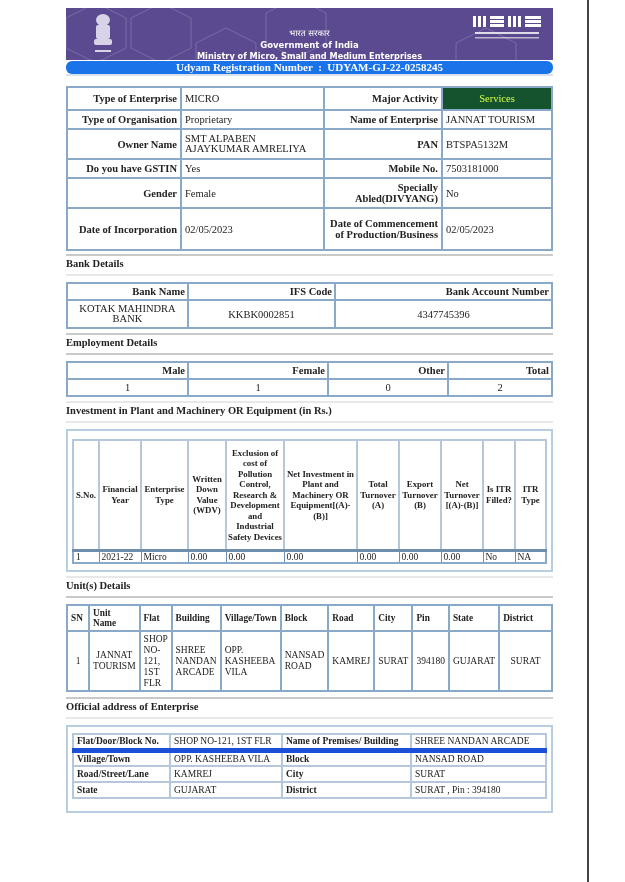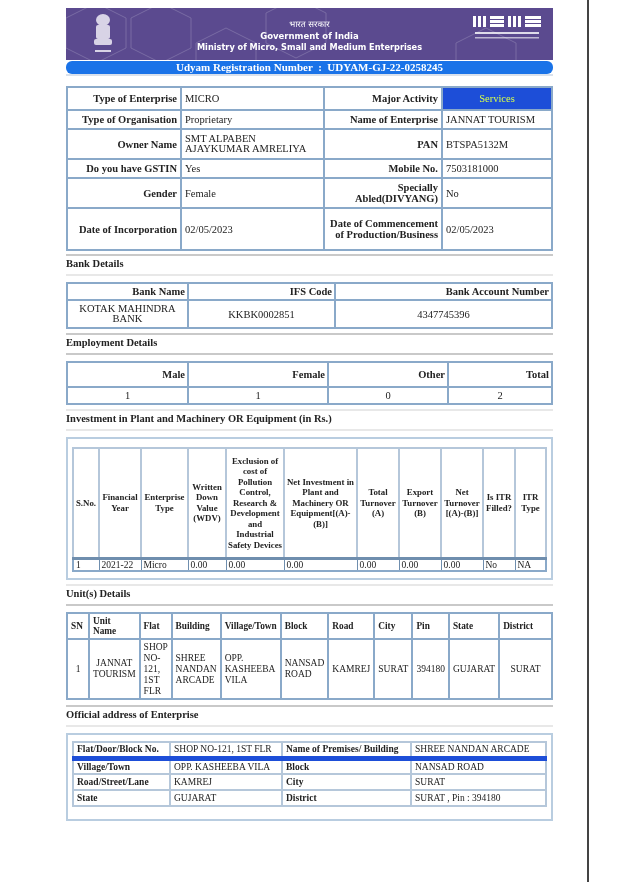--- a/index.html
+++ b/index.html
@@ -4,32 +4,32 @@
 <style>
   html, body { margin:0; padding:0; background:#fff; }
   body { width:625px; height:882px; position:relative; overflow:hidden;
          font-family:"Liberation Serif", "DejaVu Serif", serif; color:#222; font-size:10.5px; }
   .vline { position:absolute; left:587px; top:0; width:2px; height:882px; background:#444; }
   .page { position:absolute; left:66px; top:8px; width:487px; }
   .header { position:relative; height:52px; background:#5b4a8f; color:#fff; text-align:center; overflow:hidden; }
   .header .hex { position:absolute; inset:0; opacity:.18; }
   .emblem { position:absolute; left:20px; top:4px; width:34px; height:44px; }
   .msme { position:absolute; right:8px; top:6px; width:74px; height:34px; }
-  .htext { position:relative; padding-top:11px; font-family:"DejaVu Sans", sans-serif; line-height:11.5px; }
+  .htext { position:relative; padding-top:20px; font-family:"DejaVu Sans", sans-serif; line-height:11.5px; }
   .htext .l1 { font-size:8.5px; }
   .htext .l2 { font-size:8.5px; font-weight:bold; }
   .htext .l3 { font-size:8.5px; }
   .htext .l4 { font-size:8.2px; font-weight:bold; }
   .regbar { background:#1a73e8; color:#fff; text-align:center; font-weight:bold; font-size:11px; height:13px; line-height:13px; margin-top:1px;border-radius:6px; }
   .sep { height:2px; background:#d9e1ec; margin:0; }
   table { border-collapse:collapse; }
   .t1 { width:487px; margin-top:10px; border:2px solid #8aa9c9; }
   .t1 td { border:2px solid #8aa9c9; padding:1px 3px; font-size:10.5px; vertical-align:middle; }
   .t1 td.lbl { text-align:right; font-weight:bold; }
-  .t1 td.green { background:#1d4ed8; color:#d8ff4a; text-align:center; }
+  .t1 td.green { background:#14532d; color:#d8ff4a; text-align:center; }
   .sect { font-weight:bold; font-size:10.5px; padding:2px 0 5px 0; }
   .hr { height:2px; background:#c9c9c9; }
   .hr.light { background:#e8e8e8; }
   .t2 { width:487px; margin-top:6px; border:2px solid #8aa9c9; }
   .t2 th, .t2 td { border:2px solid #8aa9c9; text-align:center; font-size:10.5px; padding:1px 2px; }
   .t2 th { font-weight:bold;text-align:right; }
   .invbox { margin-top:6px; border:2px solid #b9cde0; padding:8px 4px 6px 4px; }
   .t3 { width:100%; border:2px solid #8aa9c9; }
   .t3 th { border:2px solid #b5c7da; font-size:8.8px; font-weight:bold; text-align:center; padding:1px; line-height:10.5px; }
   .t3 td { border:1px solid #6f8eae; font-size:9.5px; text-align:left; padding:0 2px; border-top:3px solid #6f8eae; }
@@ -174,21 +174,21 @@
   <div class="sect">Employment Details</div>
   <div class="hr"></div>
   <table class="t2">
     <colgroup>
         <col style="width:121px">
         <col style="width:140px">
         <col style="width:120px">
         <col>
       </colgroup>
     <tbody>
-        <tr style="height:25px">
+        <tr style="height:17px">
       <th>Male</th>
       <th>Female</th>
       <th>Other</th>
       <th>Total</th>
     </tr>
     <tr style="height:17px">
       <td>1</td>
       <td>1</td>
       <td>0</td>
       <td>2</td>

